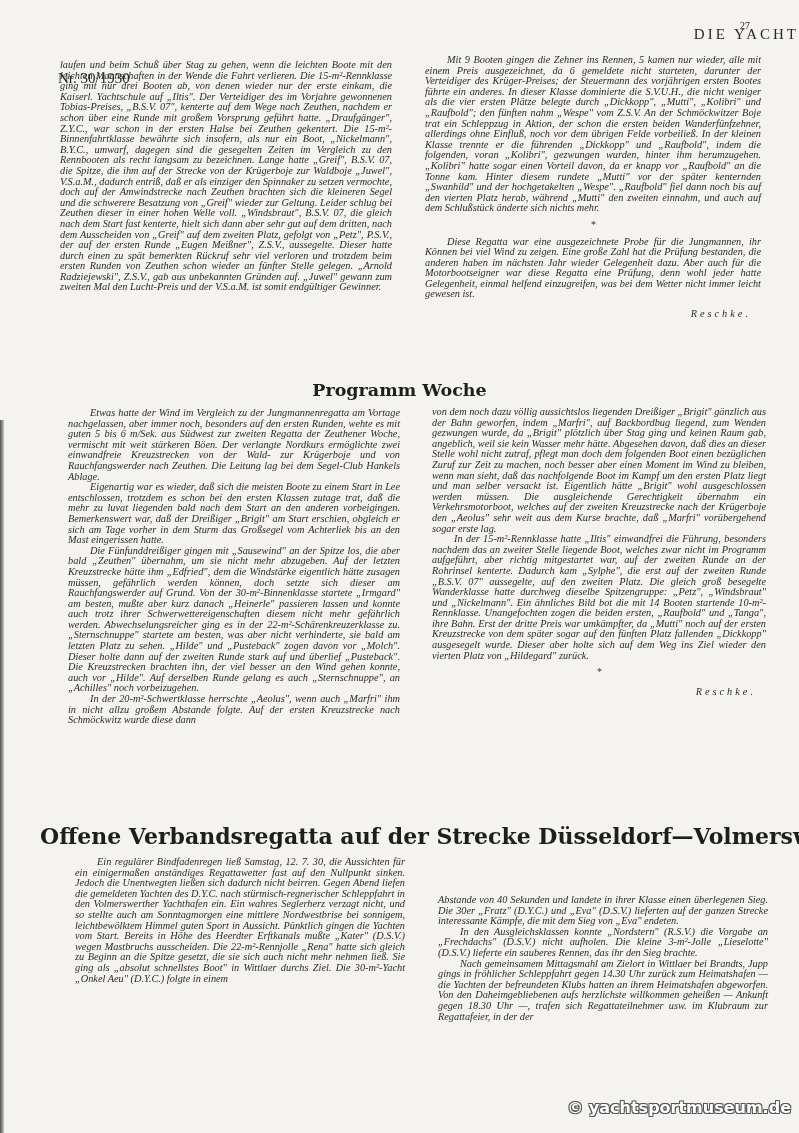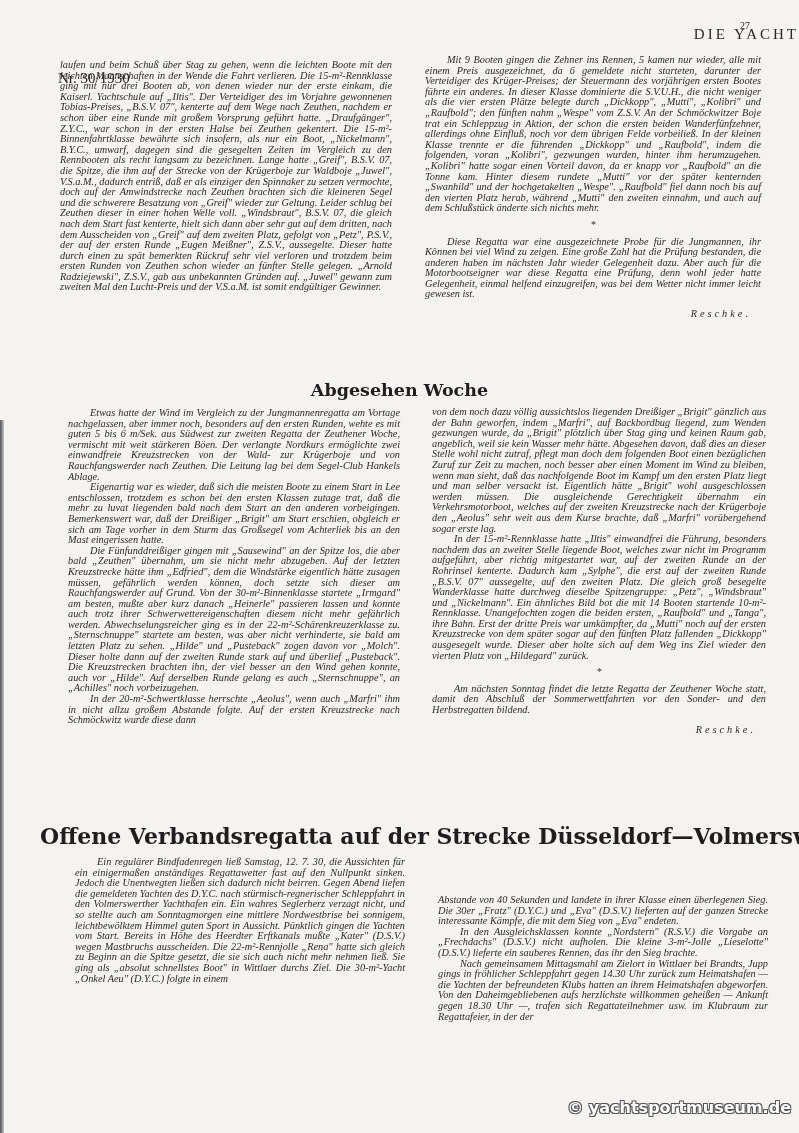--- a/index.html
+++ b/index.html
@@ -57,32 +57,31 @@
 <div class="col" id="c1">
   <p class="cont">laufen und beim Schuß über Stag zu gehen, wenn die leichten Boote mit den leichten Mannschaften in der Wende die Fahrt verlieren. Die 15-m²-Rennklasse ging mit nur drei Booten ab, von denen wieder nur der erste einkam, die Kaiserl. Yachtschule auf „Iltis". Der Verteidiger des im Vorjahre gewonnenen Tobias-Preises, „B.S.V. 07", kenterte auf dem Wege nach Zeuthen, nachdem er schon über eine Runde mit großem Vorsprung geführt hatte. „Draufgänger", Z.Y.C., war schon in der ersten Halse bei Zeuthen gekentert. Die 15-m²-Binnenfahrtklasse bewährte sich insofern, als nur ein Boot, „Nickelmann", B.Y.C., umwarf, dagegen sind die gesegelten Zeiten im Vergleich zu den Rennbooten als recht langsam zu bezeichnen. Lange hatte „Greif", B.S.V. 07, die Spitze, die ihm auf der Strecke von der Krügerboje zur Waldboje „Juwel", V.S.a.M., dadurch entriß, daß er als einziger den Spinnaker zu setzen vermochte, doch auf der Amwindstrecke nach Zeuthen brachten sich die kleineren Segel und die schwerere Besatzung von „Greif" wieder zur Geltung. Leider schlug bei Zeuthen dieser in einer hohen Welle voll. „Windsbraut", B.S.V. 07, die gleich nach dem Start fast kenterte, hielt sich dann aber sehr gut auf dem dritten, nach dem Ausscheiden von „Greif" auf dem zweiten Platz, gefolgt von „Petz", P.S.V., der auf der ersten Runde „Eugen Meißner", Z.S.V., aussegelte. Dieser hatte durch einen zu spät bemerkten Rückruf sehr viel verloren und trotzdem beim ersten Runden von Zeuthen schon wieder an fünfter Stelle gelegen. „Arnold Radziejewski", Z.S.V., gab aus unbekannten Gründen auf. „Juwel" gewann zum zweiten Mal den Lucht-Preis und der V.S.a.M. ist somit endgültiger Gewinner.</p>
 </div>
 <div class="col" id="c2">
   <p class="ind">Mit 9 Booten gingen die Zehner ins Rennen, 5 kamen nur wieder, alle mit einem Preis ausgezeichnet, da 6 gemeldete nicht starteten, darunter der Verteidiger des Krüger-Preises; der Steuermann des vorjährigen ersten Bootes führte ein anderes. In dieser Klasse dominierte die S.V.U.H., die nicht weniger als die vier ersten Plätze belegte durch „Dickkopp", „Mutti", „Kolibri" und „Raufbold"; den fünften nahm „Wespe" vom Z.S.V. An der Schmöckwitzer Boje trat ein Schleppzug in Aktion, der schon die ersten beiden Wanderfünfzehner, allerdings ohne Einfluß, noch vor dem übrigen Felde vorbeiließ. In der kleinen Klasse trennte er die führenden „Dickkopp" und „Raufbold", indem die folgenden, voran „Kolibri", gezwungen wurden, hinter ihm herumzugehen. „Kolibri" hatte sogar einen Vorteil davon, da er knapp vor „Raufbold" an die Tonne kam. Hinter diesem rundete „Mutti" vor der später kenternden „Swanhild" und der hochgetakelten „Wespe". „Raufbold" fiel dann noch bis auf den vierten Platz herab, während „Mutti" den zweiten einnahm, und auch auf dem Schlußstück änderte sich nichts mehr.</p>
   <div class="star">*</div>
   <p class="ind">Diese Regatta war eine ausgezeichnete Probe für die Jungmannen, ihr Können bei viel Wind zu zeigen. Eine große Zahl hat die Prüfung bestanden, die anderen haben im nächsten Jahr wieder Gelegenheit dazu. Aber auch für die Motorbootseigner war diese Regatta eine Prüfung, denn wohl jeder hatte Gelegenheit, einmal helfend einzugreifen, was bei dem Wetter nicht immer leicht gewesen ist.</p>
   <div class="sig">Reschke.</div>
 </div>
 
-<div class="head1">Abgesehen Woche</div>
+<div class="head1">Programm Woche</div>
 <div class="col" id="c3">
   <p class="ind">Etwas hatte der Wind im Vergleich zu der Jungmannenregatta am Vortage nachgelassen, aber immer noch, besonders auf den ersten Runden, wehte es mit guten 5 bis 6 m/Sek. aus Südwest zur zweiten Regatta der Zeuthener Woche, vermischt mit weit stärkeren Böen. Der verlangte Nordkurs ermöglichte zwei einwandfreie Kreuzstrecken von der Wald- zur Krügerboje und von Rauchfangswerder nach Zeuthen. Die Leitung lag bei dem Segel-Club Hankels Ablage.</p>
   <p class="ind">Eigenartig war es wieder, daß sich die meisten Boote zu einem Start in Lee entschlossen, trotzdem es schon bei den ersten Klassen zutage trat, daß die mehr zu luvat liegenden bald nach dem Start an den anderen vorbeigingen. Bemerkenswert war, daß der Dreißiger „Brigit" am Start erschien, obgleich er sich am Tage vorher in dem Sturm das Großsegel vom Achterliek bis an den Mast eingerissen hatte.</p>
   <p class="ind">Die Fünfunddreißiger gingen mit „Sausewind" an der Spitze los, die aber bald „Zeuthen" übernahm, um sie nicht mehr abzugeben. Auf der letzten Kreuzstrecke hätte ihm „Edfried", dem die Windstärke eigentlich hätte zusagen müssen, gefährlich werden können, doch setzte sich dieser am Rauchfangswerder auf Grund. Von der 30-m²-Binnenklasse startete „Irmgard" am besten, mußte aber kurz danach „Heinerle" passieren lassen und konnte auch trotz ihrer Schwerwettereigenschaften diesem nicht mehr gefährlich werden. Abwechselungsreicher ging es in der 22-m²-Schärenkreuzerklasse zu. „Sternschnuppe" startete am besten, was aber nicht verhinderte, sie bald am letzten Platz zu sehen. „Hilde" und „Pusteback" zogen davon vor „Molch". Dieser holte dann auf der zweiten Runde stark auf und überlief „Pusteback". Die Kreuzstrecken brachten ihn, der viel besser an den Wind gehen konnte, auch vor „Hilde". Auf derselben Runde gelang es auch „Sternschnuppe", an „Achilles" noch vorbeizugehen.</p>
   <p class="ind">In der 20-m²-Schwertklasse herrschte „Aeolus", wenn auch „Marfri" ihm in nicht allzu großem Abstande folgte. Auf der ersten Kreuzstrecke nach Schmöckwitz wurde diese dann</p>
 </div>
 <div class="col" id="c4">
   <p class="cont">von dem noch dazu völlig aussichtslos liegenden Dreißiger „Brigit" gänzlich aus der Bahn geworfen, indem „Marfri", auf Backbordbug liegend, zum Wenden gezwungen wurde, da „Brigit" plötzlich über Stag ging und keinen Raum gab, angeblich, weil sie kein Wasser mehr hätte. Abgesehen davon, daß dies an dieser Stelle wohl nicht zutraf, pflegt man doch dem folgenden Boot einen bezüglichen Zuruf zur Zeit zu machen, noch besser aber einen Moment im Wind zu bleiben, wenn man sieht, daß das nachfolgende Boot im Kampf um den ersten Platz liegt und man selber versackt ist. Eigentlich hätte „Brigit" wohl ausgeschlossen werden müssen. Die ausgleichende Gerechtigkeit übernahm ein Verkehrsmotorboot, welches auf der zweiten Kreuzstrecke nach der Krügerboje den „Aeolus" sehr weit aus dem Kurse brachte, daß „Marfri" vorübergehend sogar erste lag.</p>
   <p class="ind">In der 15-m²-Rennklasse hatte „Iltis" einwandfrei die Führung, besonders nachdem das an zweiter Stelle liegende Boot, welches zwar nicht im Programm aufgeführt, aber richtig mitgestartet war, auf der zweiten Runde an der Rohrinsel kenterte. Dadurch kam „Sylphe", die erst auf der zweiten Runde „B.S.V. 07" aussegelte, auf den zweiten Platz. Die gleich groß besegelte Wanderklasse hatte durchweg dieselbe Spitzengruppe: „Petz", „Windsbraut" und „Nickelmann". Ein ähnliches Bild bot die mit 14 Booten startende 10-m²-Rennklasse. Unangefochten zogen die beiden ersten, „Raufbold" und „Tanga", ihre Bahn. Erst der dritte Preis war umkämpfter, da „Mutti" noch auf der ersten Kreuzstrecke von dem später sogar auf den fünften Platz fallenden „Dickkopp" ausgesegelt wurde. Dieser aber holte sich auf dem Weg ins Ziel wieder den vierten Platz von „Hildegard" zurück.</p>
   <div class="star">*</div>
-  <p class="ind">Am nächsten Sonntag findet die letzte Regatta der Zeuthener Woche statt, damit den Abschluß der Sommerwettfahrten vor den Sonder- und den Herbstregatten bildend.</p>
   <div class="sig">Reschke.</div>
 </div>
 
 <div class="head2">Offene Verbandsregatta auf der Strecke Düsseldorf—Volmerswerth—Wittlaer</div>
 <div class="col" id="c5">
   <p class="ind">Ein regulärer Bindfadenregen ließ Samstag, 12. 7. 30, die Aussichten für ein einigermaßen anständiges Regattawetter fast auf den Nullpunkt sinken. Jedoch die Unentwegten ließen sich dadurch nicht beirren. Gegen Abend liefen die gemeldeten Yachten des D.Y.C. nach stürmisch-regnerischer Schleppfahrt in den Volmerswerther Yachthafen ein. Ein wahres Seglerherz verzagt nicht, und so stellte auch am Sonntagmorgen eine mittlere Nordwestbrise bei sonnigem, leichtbewölktem Himmel guten Sport in Aussicht. Pünktlich gingen die Yachten vom Start. Bereits in Höhe des Heerdter Erftkanals mußte „Kater" (D.S.V.) wegen Mastbruchs ausscheiden. Die 22-m²-Rennjolle „Rena" hatte sich gleich zu Beginn an die Spitze gesetzt, die sie sich auch nicht mehr nehmen ließ. Sie ging als „absolut schnellstes Boot" in Wittlaer durchs Ziel. Die 30-m²-Yacht „Onkel Aeu" (D.Y.C.) folgte in einem</p>
 </div>
 <div class="col" id="c6">
   <p class="cont">Abstande von 40 Sekunden und landete in ihrer Klasse einen überlegenen Sieg. Die 30er „Fratz" (D.Y.C.) und „Eva" (D.S.V.) lieferten auf der ganzen Strecke interessante Kämpfe, die mit dem Sieg von „Eva" endeten.</p>
   <p class="ind">In den Ausgleichsklassen konnte „Nordstern" (R.S.V.) die Vorgabe an „Frechdachs" (D.S.V.) nicht aufholen. Die kleine 3-m²-Jolle „Lieselotte" (D.S.V.) lieferte ein sauberes Rennen, das ihr den Sieg brachte.</p>

